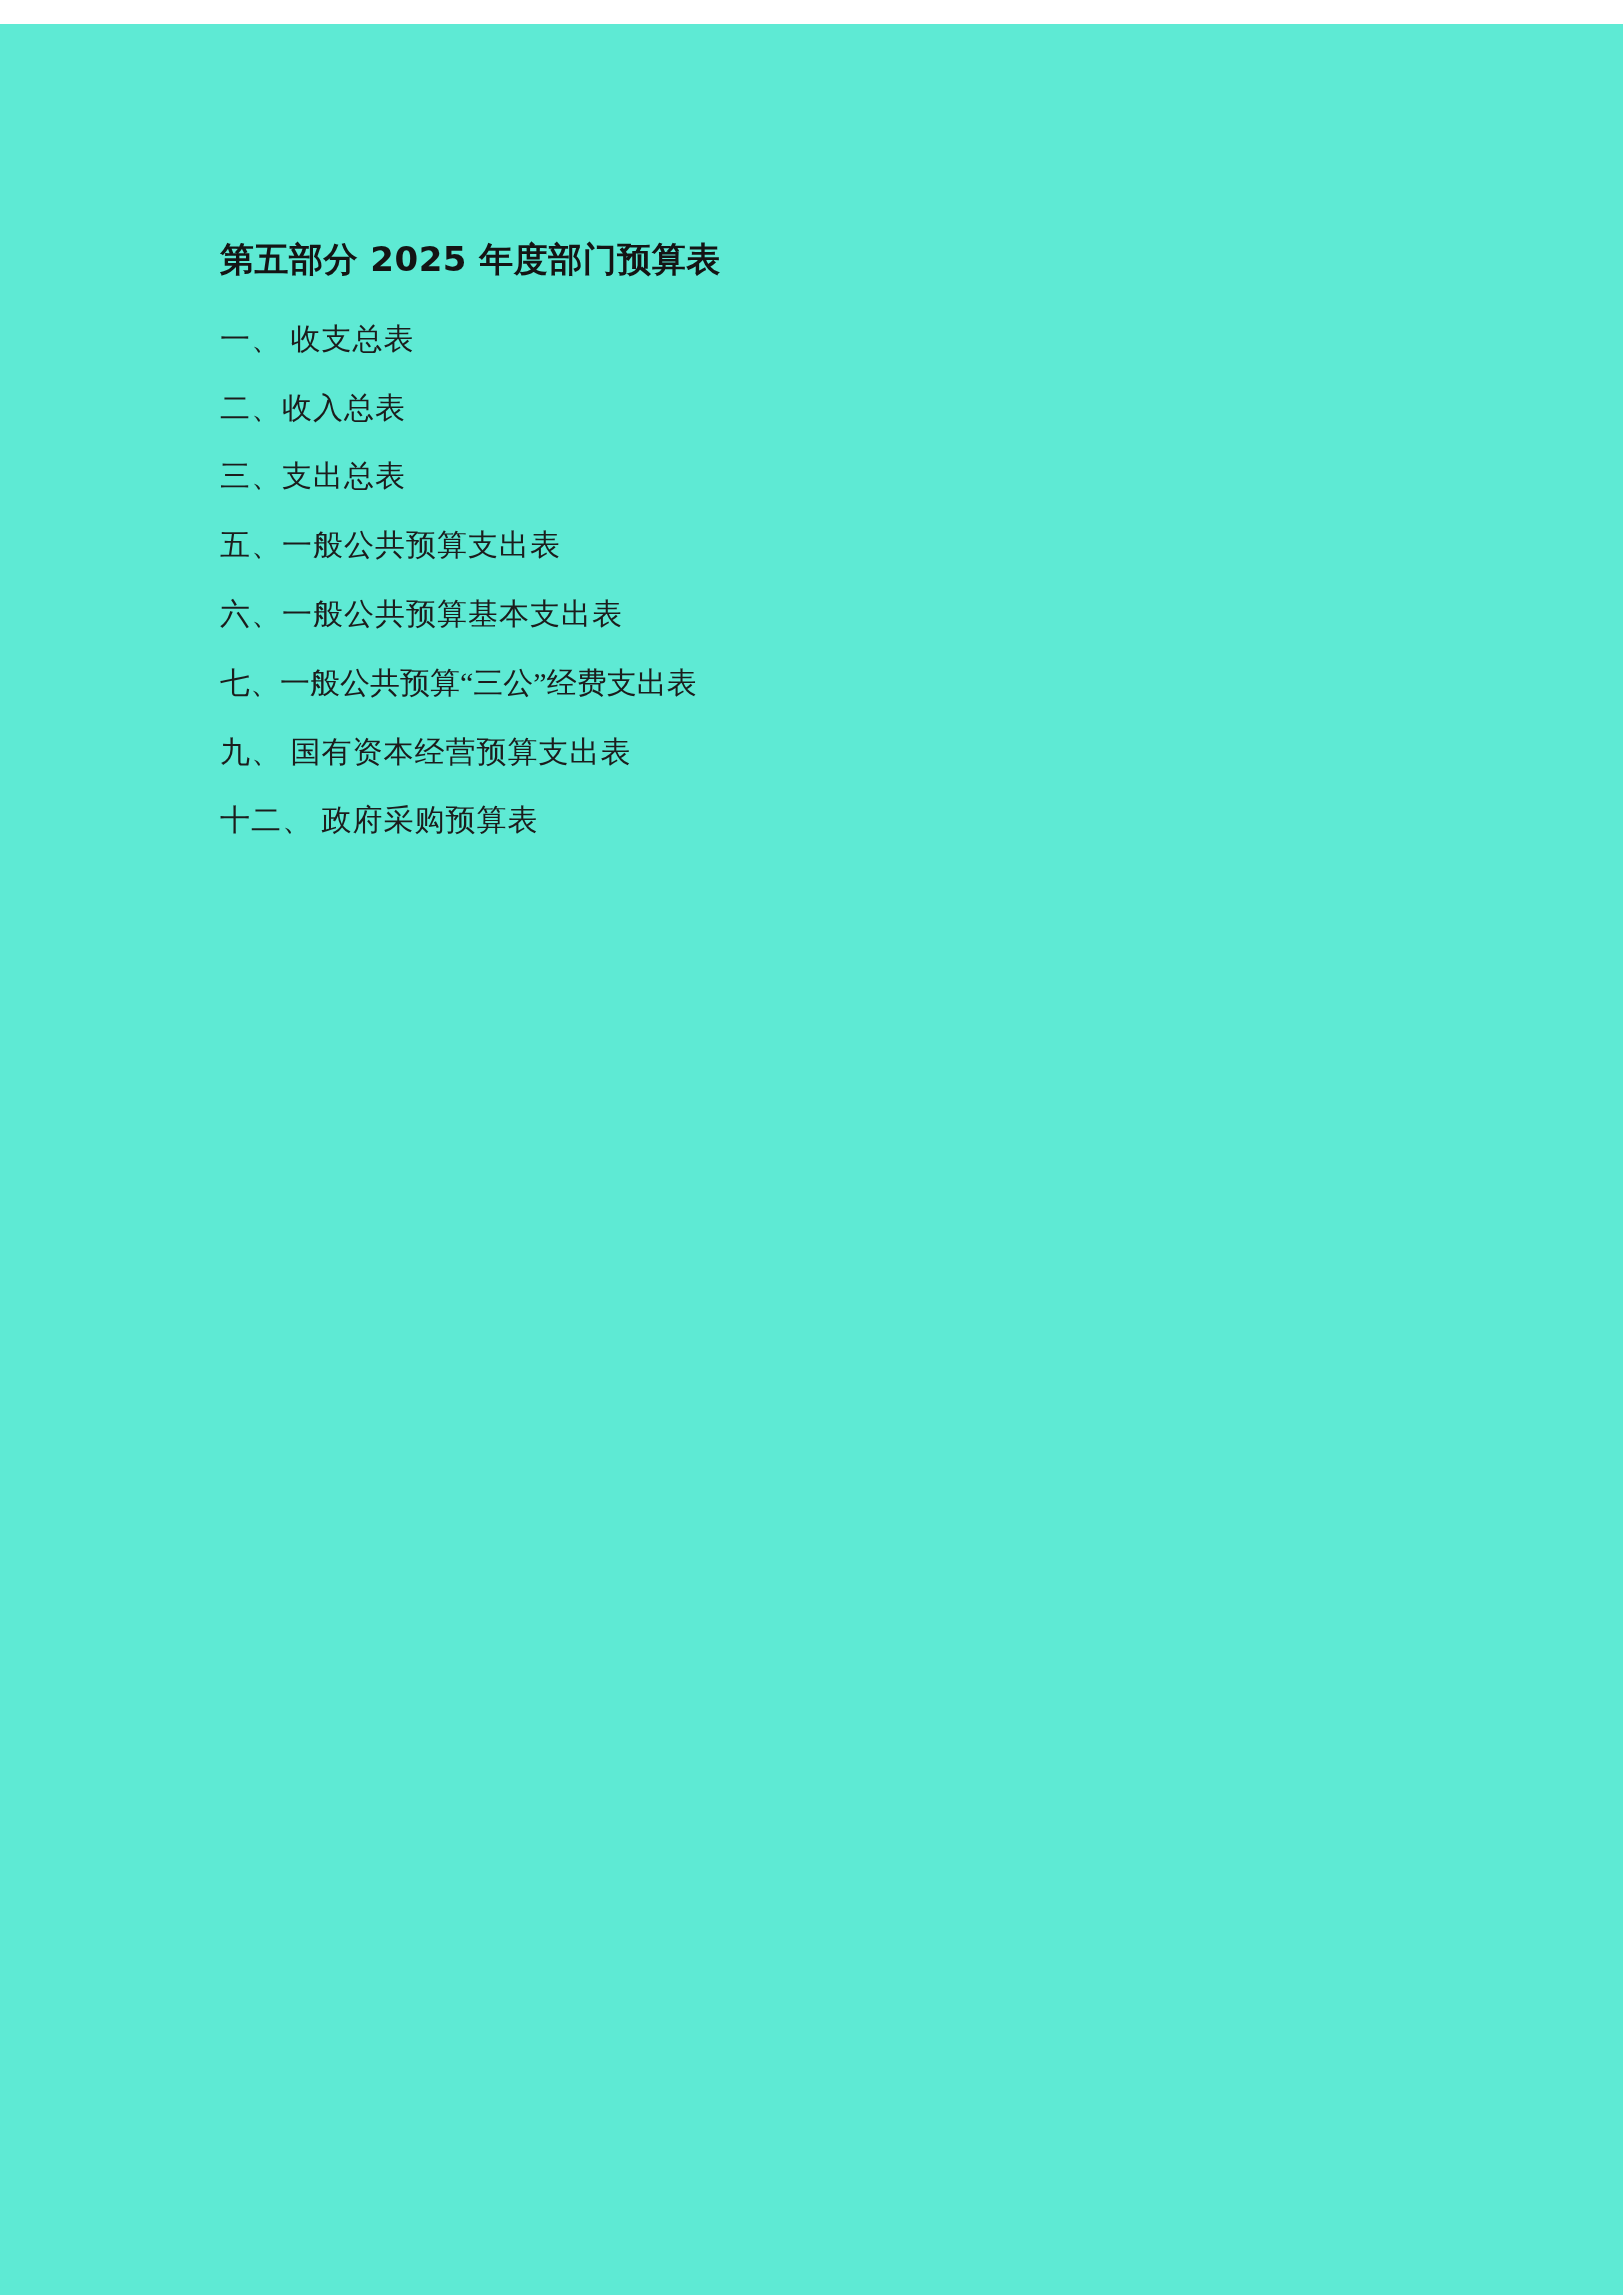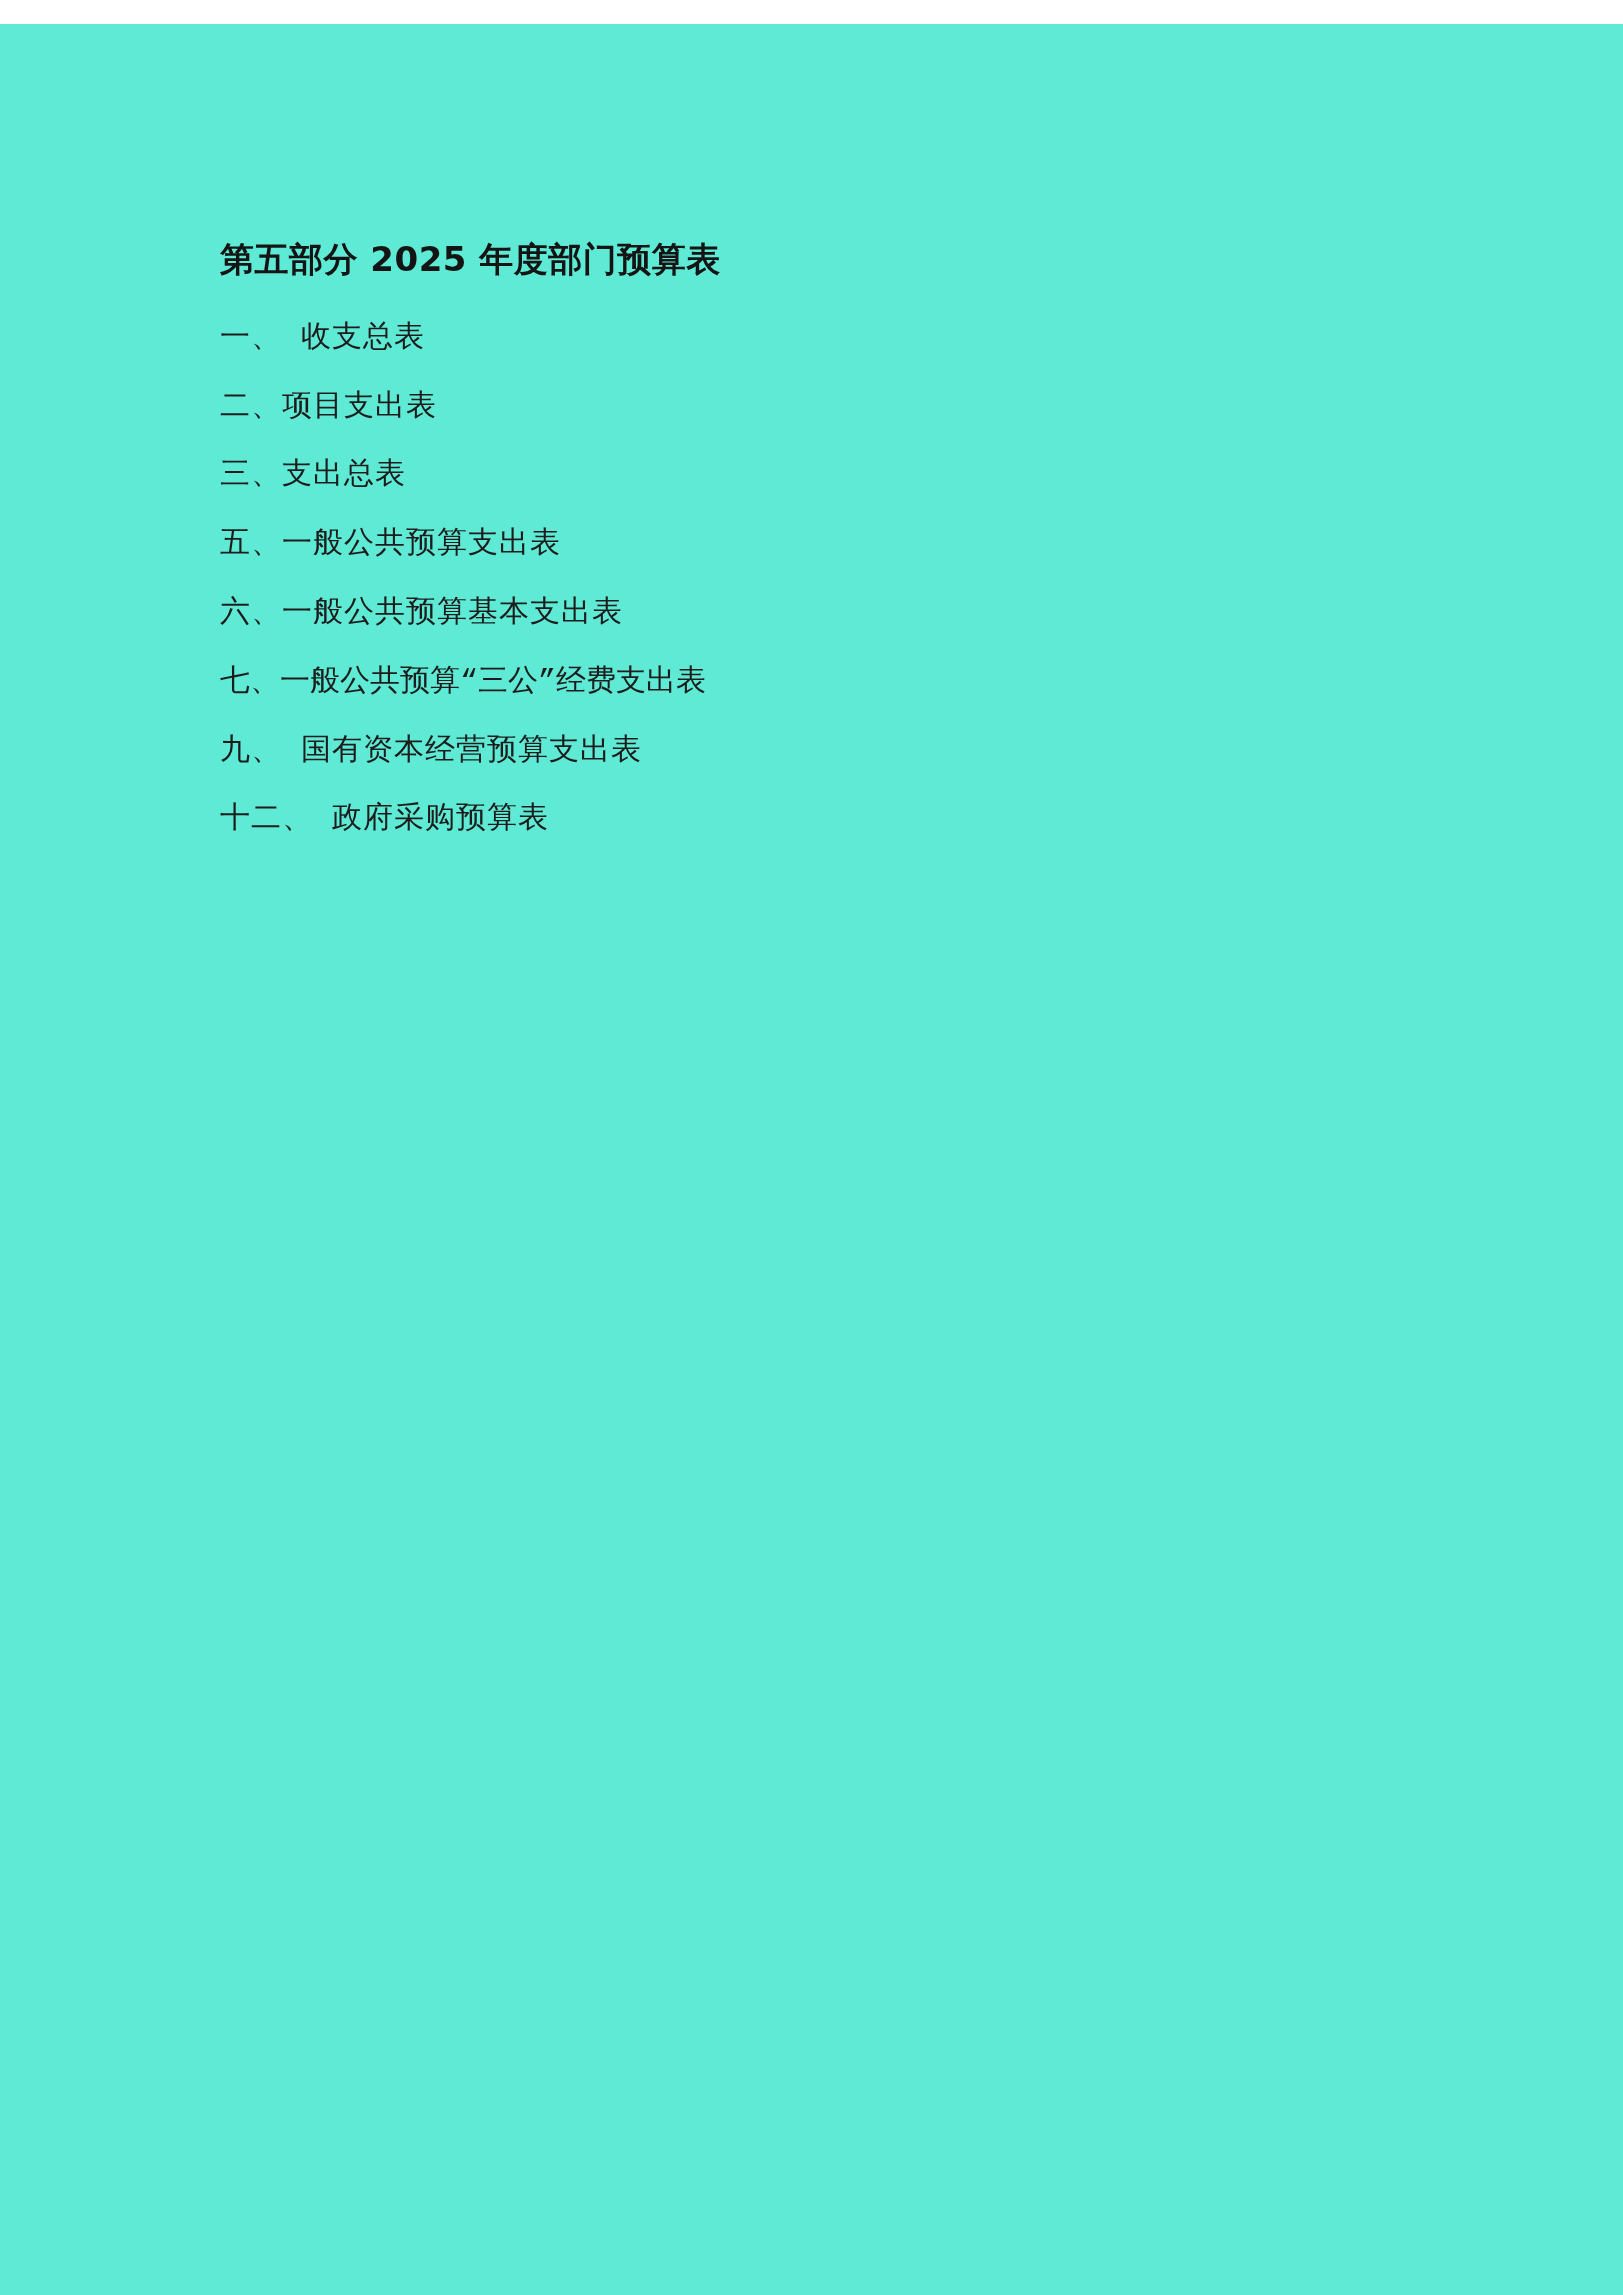--- a/index.html
+++ b/index.html
@@ -39,21 +39,21 @@
     color: #141414;
     margin: 0 0 40px 0;
     white-space: nowrap;
   }
   .toc-list {
     list-style: none;
     margin: 0;
     padding: 0;
   }
   .toc-item {
-    font-family: Liberation Mono, monospace;
+    font-family: Liberation Serif, serif;
     font-size: 30px;
     line-height: 1.26;
     color: #1c1c1c;
     margin: 0 0 31px 0;
     letter-spacing: 1px;
     white-space: nowrap;
   }
   .toc-item.tight {
     letter-spacing: 0px;
   }
@@ -61,21 +61,21 @@
 </head>
 <body>
 
 <div class="page">
   <div class="content">
 
     <h1 class="doc-title">第五部分  2025 年度部门预算表</h1>
 
     <ul class="toc-list">
       <li class="toc-item">一、 收支总表</li>
-      <li class="toc-item">二、项目支出表</li>
+      <li class="toc-item">二、收入总表</li>
       <li class="toc-item">三、支出总表</li>
       <li class="toc-item">五、一般公共预算支出表</li>
       <li class="toc-item">六、一般公共预算基本支出表</li>
       <li class="toc-item tight">七、一般公共预算“三公”经费支出表</li>
       <li class="toc-item">九、 国有资本经营预算支出表</li>
       <li class="toc-item">十二、 政府采购预算表</li>
     </ul>
 
   </div>
 </div>

